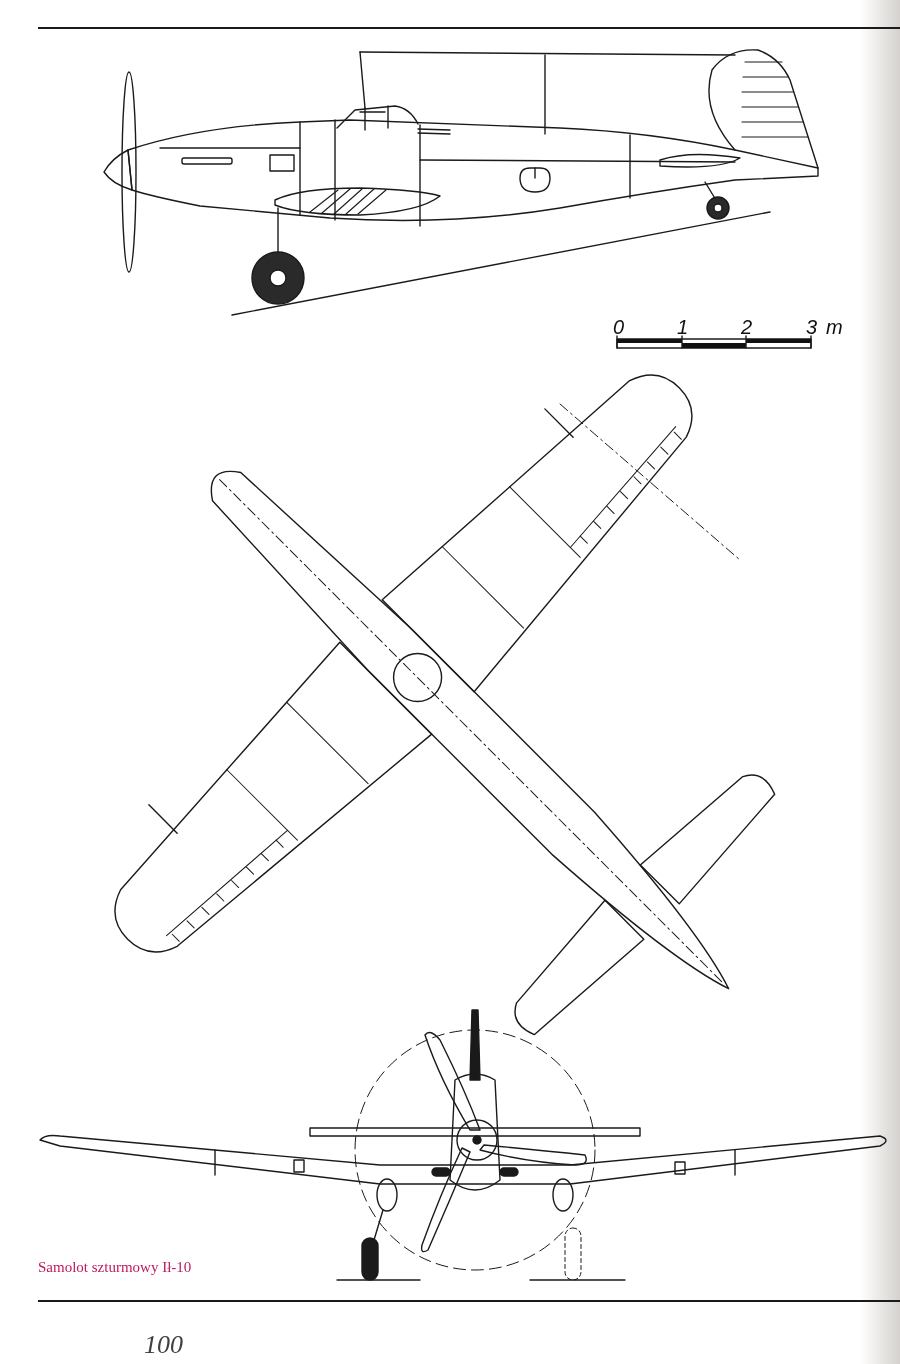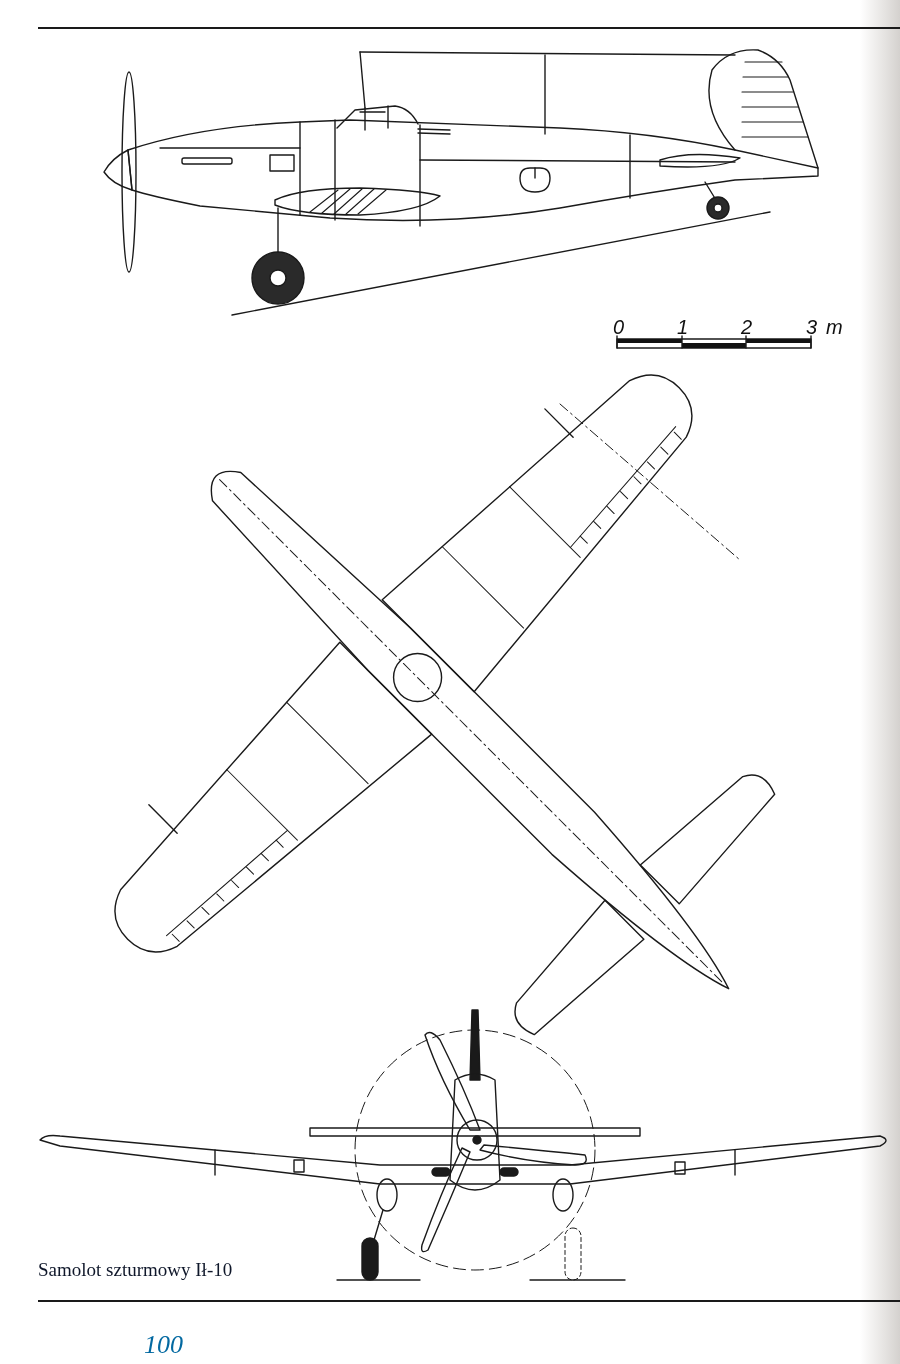--- a/index.html
+++ b/index.html
@@ -11,25 +11,25 @@
   .page-shade {
     position: absolute; top: 0; right: 0; width: 40px; height: 1364px;
     background: linear-gradient(to right, rgba(255,255,255,0) 0%, #e6e4e2 60%, #d4d1ce 100%);
   }
   .rule { position: absolute; left: 38px; right: 0; height: 2px; background: #1a1a1a; }
   .rule.top { top: 27px; }
   .rule.bottom { top: 1300px; height: 2px; }
   svg.drawing { position: absolute; left: 0; top: 0; }
   .caption {
     position: absolute; left: 38px; top: 1259px;
-    font-size: 19px; color: #0f172a;
+    font-size: 15px; color: #be185d;
   }
   .page-number {
     position: absolute; left: 144px; top: 1330px;
-    font-size: 26px; font-style: italic; color: #0369a1;
+    font-size: 26px; font-style: italic; color: #404040;
   }
   .scale-label {
     position: absolute; top: 316px; font-size: 20px; font-style: italic;
     font-family: "Liberation Sans", sans-serif; color: #111;
   }
 </style>
 </head>
 <body>
 
 <div class="page-shade"></div>

